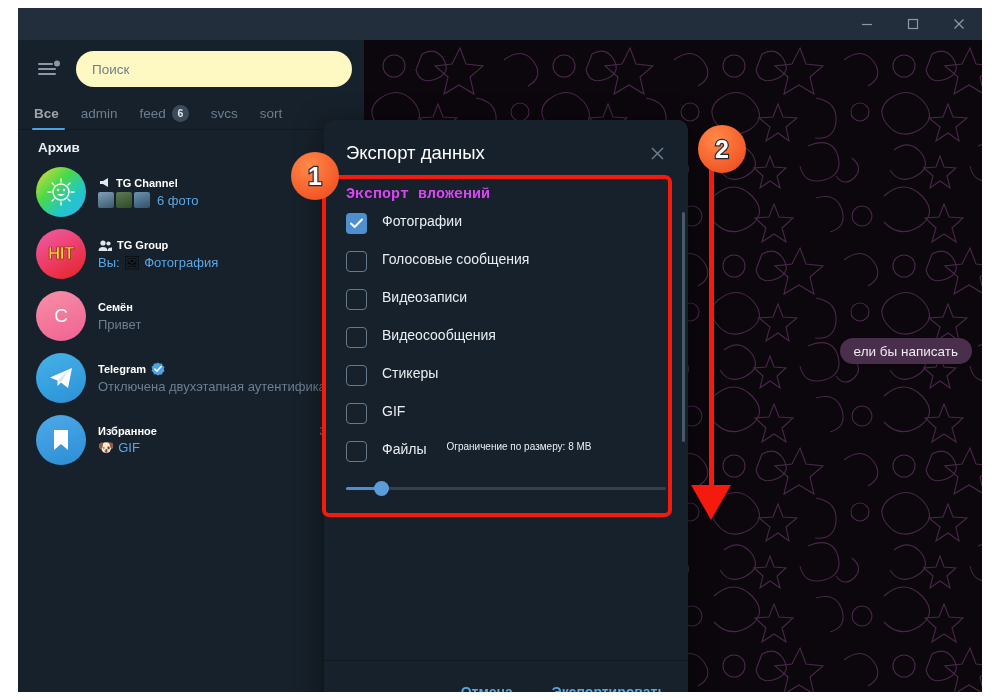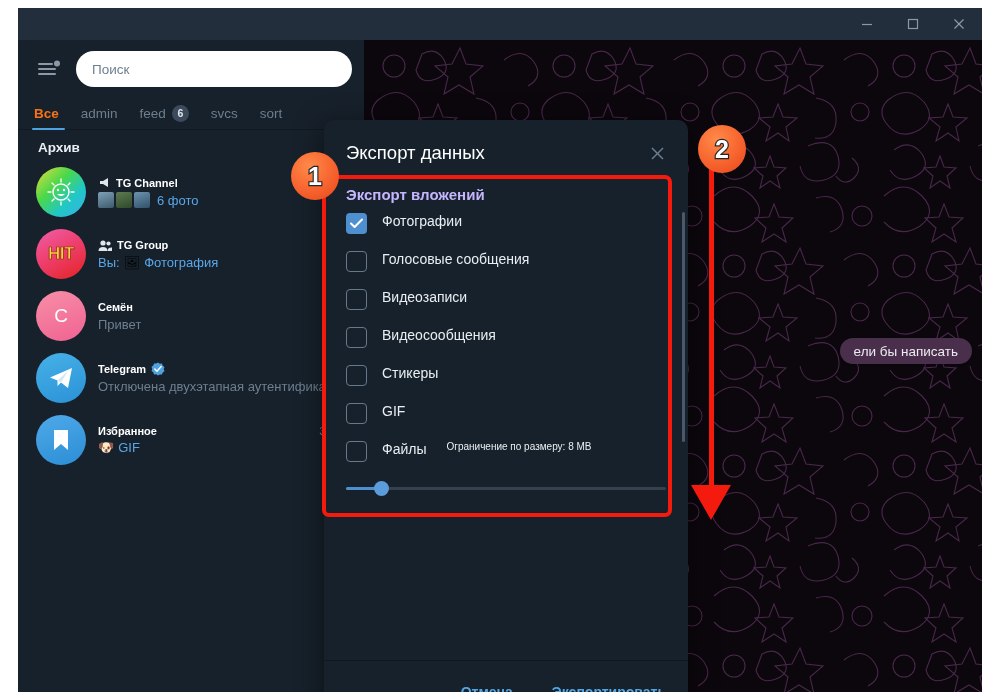--- a/index.html
+++ b/index.html
@@ -18,30 +18,30 @@
     justify-content:center; color:#8a98a8; }
   .winbtn svg { display:block; }
 
   
   .sidebar { position:absolute; left:0; top:32px; width:346px; height:652px;
     background:#17212b; }
 
   .searchrow { display:flex; align-items:center; height:58px; padding:0 12px 0 14px; }
   .burger { width:34px; height:34px; display:flex; align-items:center;
     justify-content:center; position:relative; flex:0 0 auto; }
-  .searchbox { flex:1; height:36px; margin-left:10px; background:#ffffff;
+  .searchbox { flex:1; height:36px; margin-left:10px; background:#fef9c3;
     border-radius:18px; display:flex; align-items:center; padding:12px 16px; }
   .searchph { color:#6d7f8f; font-size:13.5px; }
 
   .tabs { display:flex; align-items:flex-end; height:32px; padding:0 0 0 16px;
     gap:0; border-bottom:1px solid #101921; position:relative; }
   .tab { position:relative; height:32px; display:flex; align-items:center;
     gap:6px; padding:0 13px 0 0; margin-right:9px; color:#6d7f8f;
     font-size:13.5px; }
-  .tab.active { color:#f97316; font-weight:bold; }
+  .tab.active { color:#a3a3a3; font-weight:bold; }
   .tab.active:after { content:""; position:absolute; left:-2px; right:7px;
     bottom:-1px; height:2.5px; background:#4ea2e0; border-radius:2px; }
   .tabbadge { display:inline-flex; align-items:center; justify-content:center;
     min-width:17px; height:17px; padding:0 4px; border-radius:9px;
     background:#3c4b5c; color:#dfe6ec; font-size:10.5px; font-weight:bold; }
 
   .archive { padding:10px 0 6px 20px; color:#e9eef2; font-size:13.5px;
     font-weight:bold; }
 
   .chatlist { padding:0; }
@@ -83,22 +83,22 @@
   
   .dialog { position:absolute; left:306px; top:112px; width:364px; height:602px;
     background:#17212b; border-radius:10px; overflow:hidden;
     box-shadow:0 6px 28px rgba(0,0,0,.55); }
   .dlg-title { padding:22px 22px 14px 22px; color:#ffffff; font-size:18.5px; }
   .dlg-close { position:absolute; right:18px; top:20px; width:26px; height:26px;
     display:flex; align-items:center; justify-content:center; color:#6d7f8f; }
 
   .dlg-body { position:absolute; left:0; top:58px; right:0; bottom:62px;
     overflow:hidden; }
-  .section-head { padding:8px 0 10px 22px; color:#c4b5fd; font-size:15px;
-    font-weight:bold; }
+  .section-head { padding:8px 0 10px 22px; color:#d946ef; font-size:15px;
+    font-weight:bold;font-family:Liberation Mono, monospace; }
 
   .cbrow { display:flex; align-items:flex-start; height:38px; padding:0 22px; }
   .cb { width:21px; height:21px; border-radius:4px; flex:0 0 auto;
     display:flex; align-items:center; justify-content:center; }
   .cb.off { border:1.6px solid #66798a; background:transparent; }
   .cb.on { background:#4e8fd0; }
   .cblabel { margin-left:15px; color:#e9eef2; font-size:14px; }
   .cbextra { margin-left:20px; color:#e9eef2; font-size:10px; }
 
   .sliderrow { padding:8px 22px 0 22px; }

